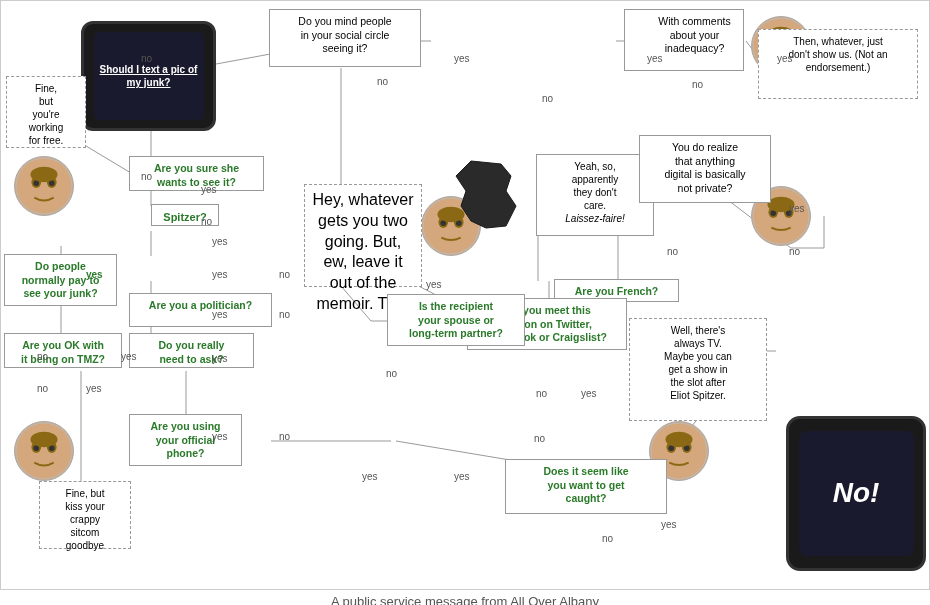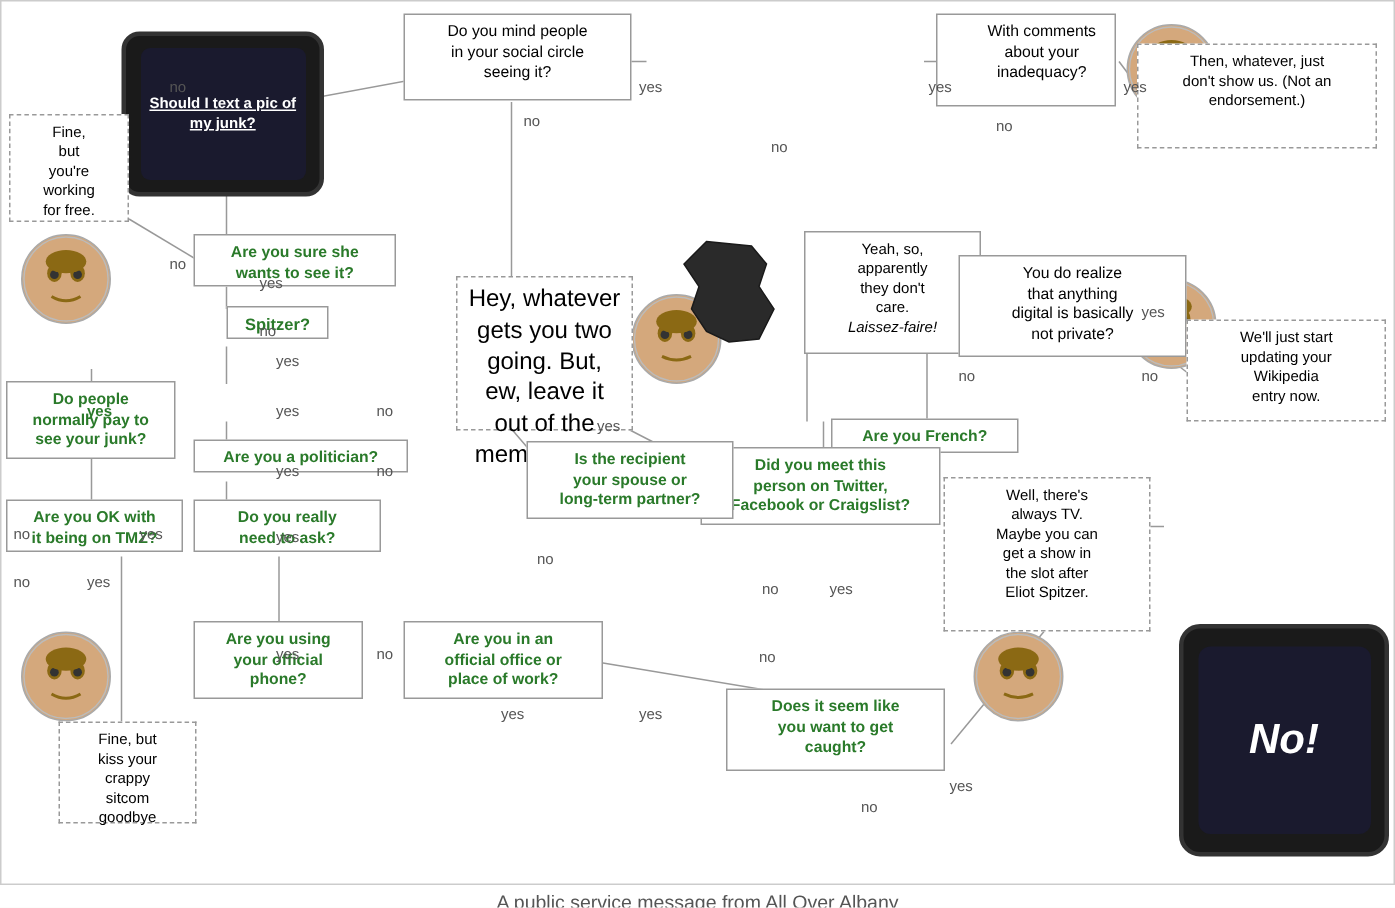--- a/index.html
+++ b/index.html
@@ -58,20 +58,21 @@
       line-height: 1.3;
     }
     .box-dashed {
       border-style: dashed;
     }
     
     .label {
       position: absolute;
       font-size: 10px;
       color: #555;
+      margin-left: 28px;
     }
     .label-green {
       color: #2a7a2a;
       font-weight: bold;
     }
     
     .face {
       position: absolute;
       width: 55px;
       height: 55px;
@@ -273,21 +274,21 @@
 
   <div class="box" style="left:128px; top:155px; width:135px; height:35px; font-size:10.5px;">
     <span class="text-green">Are you sure she<br>wants to see it?</span>
   </div>
 
   <div class="box" style="left:150px; top:203px; width:68px; height:22px; font-size:11px;">
     <span class="text-green">Spitzer?</span>
   </div>
 
 
-  <div class="box" style="left:128px; top:292px; width:143px; height:22px; font-size:10.5px;">
+  <div class="box" style="left:128px; top:292px; width:143px; height:34px; font-size:10.5px;">
     <span class="text-green">Are you a politician?</span>
   </div>
 
   <div class="box" style="left:128px; top:332px; width:125px; height:35px; font-size:10.5px;">
     <span class="text-green">Do you really<br>need to ask?</span>
   </div>
 
   <div class="box" style="left:3px; top:332px; width:118px; height:35px; font-size:10.5px;">
     <span class="text-green">Are you OK with<br>it being on TMZ?</span>
   </div>
@@ -301,54 +302,48 @@
   </div>
 
   <div class="box box-dashed" style="left:303px; top:183px; width:118px; height:103px; font-size:16px;">
     <span>Hey, whatever<br>gets you two<br>going. But,<br>ew, leave it<br>out of the<br>memoir. TMI.</span>
   </div>
 
   <div class="box" style="left:535px; top:153px; width:118px; height:82px; font-size:10px; text-align:center;">
     <span>Yeah, so,<br>apparently<br>they don't<br>care.<br><em>Laissez-faire!</em></span>
   </div>
 
-  <div class="box" style="left:638px; top:169px; width:152px; height:68px; font-size:10.5px;">
+  <div class="box" style="left:638px; top:134px; width:132px; height:68px; font-size:10.5px;">
     <span>You do realize<br>that anything<br>digital is basically<br>not private?</span>
   </div>
 
-  <div class="box box-dashed" style="left:790px; top:212px; width:133px; height:68px; font-size:10px;">
-    <span>We'll just start<br>updating your<br>Wikipedia<br>entry now.</span>
-  </div>
 
   <div class="box" style="left:553px; top:278px; width:125px; height:23px; font-size:10.5px;">
     <span class="text-green">Are you French?</span>
   </div>
 
   <div class="box" style="left:466px; top:297px; width:160px; height:52px; font-size:10.5px;">
     <span class="text-green">Did you meet this<br>person on Twitter,<br>Facebook or Craigslist?</span>
   </div>
 
-  <div class="box" style="left:350px; top:293px; width:138px; height:52px; font-size:10.5px;">
+  <div class="box" style="left:386px; top:293px; width:138px; height:52px; font-size:10.5px;">
     <span class="text-green">Is the recipient<br>your spouse or<br>long-term partner?</span>
   </div>
 
   <div class="box box-dashed" style="left:628px; top:317px; width:138px; height:103px; font-size:10px;">
     <span>Well, there's<br>always TV.<br>Maybe you can<br>get a show in<br>the slot after<br>Eliot Spitzer.</span>
   </div>
 
   <div class="box" style="left:128px; top:413px; width:113px; height:52px; font-size:10.5px;">
     <span class="text-green">Are you using<br>your official<br>phone?</span>
   </div>
 
-  <div class="box" style="left:268px; top:413px; width:133px; height:52px; font-size:10.5px;">
-    <span class="text-green">Are you in an<br>official office or<br>place of work?</span>
-  </div>
-
-
-  <div class="box" style="left:483px; top:458px; width:146px; height:55px; font-size:10.5px;">
+
+
+  <div class="box" style="left:504px; top:458px; width:162px; height:55px; font-size:10.5px;">
     <span class="text-green">Does it seem like<br>you want to get<br>caught?</span>
   </div>
 
   <span class="label" style="left:112px; top:52px;">no</span>
   <span class="label" style="left:425px; top:52px;">yes</span>
   <span class="label" style="left:618px; top:52px;">yes</span>
   <span class="label" style="left:748px; top:52px;">yes</span>
   <span class="label" style="left:348px; top:75px;">no</span>
   <span class="label" style="left:513px; top:92px;">no</span>
   <span class="label" style="left:663px; top:78px;">no</span>

